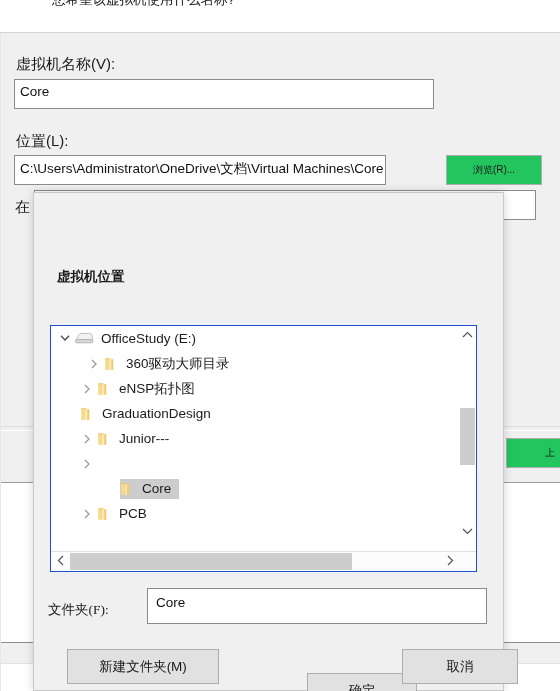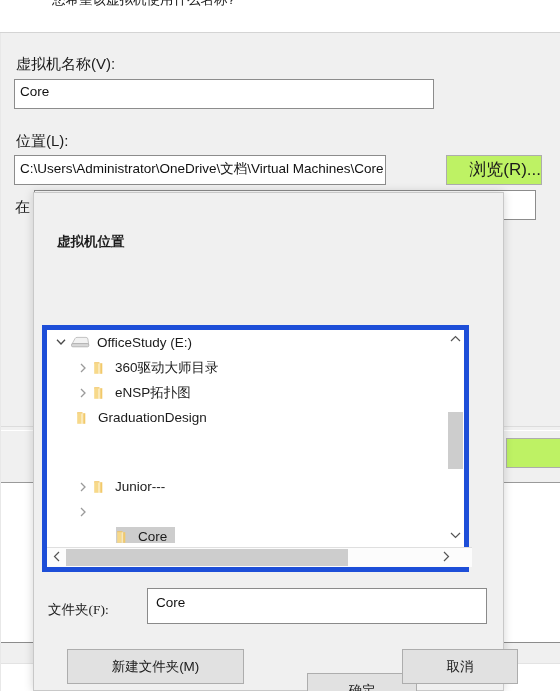--- a/index.html
+++ b/index.html
@@ -54,25 +54,25 @@
     box-sizing: border-box;
     font-size: 13.5px;
     color: #111111;
     padding: 4px 5px 0 5px;
     white-space: nowrap;
     overflow: hidden;
   }
   .w-btn {
     position: absolute;
     box-sizing: border-box;
-    background: #bef264;
+    background: #22c55e;
     border: 1px solid #adadad;
-    font-size: 17px;
-    color: #1b1b1b;
-    text-align: right;
+    font-size: 10px;
+    color: #1b1b1b;
+    text-align: center;
     line-height: 28px;
     white-space: nowrap;
   }
 
   #vm-name-label  { left: 16px; top: 55px; }
   #vm-name-input  { left: 14px; top: 79px; width: 420px; height: 30px; }
   #vm-loc-label   { left: 16px; top: 132px; }
   #vm-loc-input   { left: 14px; top: 155px; width: 372px; height: 30px; }
   #vm-browse-btn  { left: 446px; top: 155px; width: 96px; height: 30px; }
   #vm-hint-label  { left: 15px; top: 198px; }
@@ -161,34 +161,34 @@
   .dlg-close {
     position: absolute;
     right: 2px; top: 0;
     width: 44px; height: 37px;
     cursor: default;
   }
   .dlg-close svg { position: absolute; left: 15px; top: 12px; }
 
   .dlg-section-title {
     position: absolute;
-    left: 23px; top: 40px;
+    left: 23px; top: 75px;
     font-size: 13.5px;
     font-weight: bold;
     color: #1b1b1b;
     white-space: nowrap;
   }
 
   
   .tree-box {
     position: absolute;
-    left: 8px; top: 132px;
+    left: 16px; top: 132px;
     width: 427px; height: 247px;
     background: #ffffff;
-    border: 5px solid #1d4ed8;
+    border: 1px solid #1d4ed8;
     box-sizing: border-box;
   }
   .tree-view {
     position: absolute;
     left: 0; top: 0;
     width: 408px; height: 213px;
     overflow: hidden;
   }
   .tree-row {
     position: relative;
@@ -298,21 +298,21 @@
     position: absolute;
     box-sizing: border-box;
     background: #e1e1e1;
     border: 1px solid #adadad;
     font-size: 13.5px;
     color: #1b1b1b;
     text-align: center;
     white-space: nowrap;
     line-height: 34px;
   }
-  #btn-newfolder { left: 33px;  top: 456px; width: 177px; height: 35px; }
+  #btn-newfolder { left: 33px;  top: 456px; width: 152px; height: 35px; }
   #btn-ok        { left: 247px; top: 480px; width: 110px; height: 47px; margin-left: 26px; }
   #btn-cancel    { left: 368px; top: 456px; width: 116px; height: 35px; }
 </style>
 </head>
 <body>
 
 <div class="wizard">
 
   <div class="wizard-head">
     <div class="wizard-head-text">您希望该虚拟机使用什么名称?</div>
@@ -355,65 +355,65 @@
             </svg>
           </div>
           <div class="sel-wrap">
             <span class="ic-drive"><svg width="20" height="14" viewBox="0 0 20 14">
                 <path d="M2,9 L5,3.5 Q5.6,2.4 7,2.4 L16,2.4 Q17.6,2.4 17.9,4 L18.6,9 Z" fill="#f2f2f2" stroke="#b5b5b5" stroke-width="0.8"></path>
                 <rect x="1.5" y="8.6" width="17.3" height="3.2" rx="1.3" fill="#d8d8d8" stroke="#a8a8a8" stroke-width="0.8"></rect>
               </svg></span>
             <span class="tree-label">OfficeStudy (E:)</span>
           </div>
         </div>
+        <div class="tree-row" style="padding-left: 27px; margin-left: 7px;">
+          <div class="twisty">
+            <svg width="8" height="10" viewBox="0 0 8 10">
+              <path d="M2,1 L6,5 L2,9" stroke="#9a9a9a" stroke-width="1.3" fill="none"></path>
+            </svg>
+          </div>
+          <div class="sel-wrap">
+            <span class="ic-folder"><svg width="15" height="16" viewBox="0 0 15 16">
+                <path d="M1.2,2.2 L6.2,2.2 L7.4,3.8 L1.2,3.8 Z" fill="#f0c25c"></path>
+                <rect x="1.2" y="3.2" width="4.4" height="10.6" fill="#f7d98a"></rect>
+                <rect x="5.6" y="3.2" width="1.6" height="10.6" fill="#fbe9b8"></rect>
+                <rect x="7.2" y="3.2" width="2.1" height="10.6" fill="#f2c96a"></rect>
+              </svg></span>
+            <span class="tree-label">360驱动大师目录</span>
+          </div>
+        </div>
         <div class="tree-row" style="padding-left: 27px;">
           <div class="twisty">
             <svg width="8" height="10" viewBox="0 0 8 10">
               <path d="M2,1 L6,5 L2,9" stroke="#9a9a9a" stroke-width="1.3" fill="none"></path>
             </svg>
           </div>
           <div class="sel-wrap">
             <span class="ic-folder"><svg width="15" height="16" viewBox="0 0 15 16">
                 <path d="M1.2,2.2 L6.2,2.2 L7.4,3.8 L1.2,3.8 Z" fill="#f0c25c"></path>
                 <rect x="1.2" y="3.2" width="4.4" height="10.6" fill="#f7d98a"></rect>
                 <rect x="5.6" y="3.2" width="1.6" height="10.6" fill="#fbe9b8"></rect>
                 <rect x="7.2" y="3.2" width="2.1" height="10.6" fill="#f2c96a"></rect>
               </svg></span>
-            <span class="tree-label">360驱动大师目录</span>
-          </div>
-        </div>
-        <div class="tree-row" style="padding-left: 27px;">
-          <div class="twisty">
-            <svg width="8" height="10" viewBox="0 0 8 10">
-              <path d="M2,1 L6,5 L2,9" stroke="#9a9a9a" stroke-width="1.3" fill="none"></path>
-            </svg>
-          </div>
+            <span class="tree-label">eNSP拓扑图</span>
+          </div>
+        </div>
+        <div class="tree-row" style="padding-left: 10px;">
+          <div class="twisty"></div>
           <div class="sel-wrap">
             <span class="ic-folder"><svg width="15" height="16" viewBox="0 0 15 16">
                 <path d="M1.2,2.2 L6.2,2.2 L7.4,3.8 L1.2,3.8 Z" fill="#f0c25c"></path>
                 <rect x="1.2" y="3.2" width="4.4" height="10.6" fill="#f7d98a"></rect>
                 <rect x="5.6" y="3.2" width="1.6" height="10.6" fill="#fbe9b8"></rect>
                 <rect x="7.2" y="3.2" width="2.1" height="10.6" fill="#f2c96a"></rect>
               </svg></span>
-            <span class="tree-label">eNSP拓扑图</span>
-          </div>
-        </div>
-        <div class="tree-row" style="padding-left: 10px;">
-          <div class="twisty"></div>
-          <div class="sel-wrap">
-            <span class="ic-folder"><svg width="15" height="16" viewBox="0 0 15 16">
-                <path d="M1.2,2.2 L6.2,2.2 L7.4,3.8 L1.2,3.8 Z" fill="#f0c25c"></path>
-                <rect x="1.2" y="3.2" width="4.4" height="10.6" fill="#f7d98a"></rect>
-                <rect x="5.6" y="3.2" width="1.6" height="10.6" fill="#fbe9b8"></rect>
-                <rect x="7.2" y="3.2" width="2.1" height="10.6" fill="#f2c96a"></rect>
-              </svg></span>
             <span class="tree-label">GraduationDesign</span>
           </div>
         </div>
-        <div class="tree-row" style="padding-left: 27px; margin-top: 44px;">
+        <div class="tree-row" style="padding-left: 27px;">
           <div class="twisty">
             <svg width="8" height="10" viewBox="0 0 8 10">
               <path d="M2,1 L6,5 L2,9" stroke="#9a9a9a" stroke-width="1.3" fill="none"></path>
             </svg>
           </div>
           <div class="sel-wrap">
             <span class="ic-folder"><svg width="15" height="16" viewBox="0 0 15 16">
                 <path d="M1.2,2.2 L6.2,2.2 L7.4,3.8 L1.2,3.8 Z" fill="#f0c25c"></path>
                 <rect x="1.2" y="3.2" width="4.4" height="10.6" fill="#f7d98a"></rect>
                 <rect x="5.6" y="3.2" width="1.6" height="10.6" fill="#fbe9b8"></rect>

